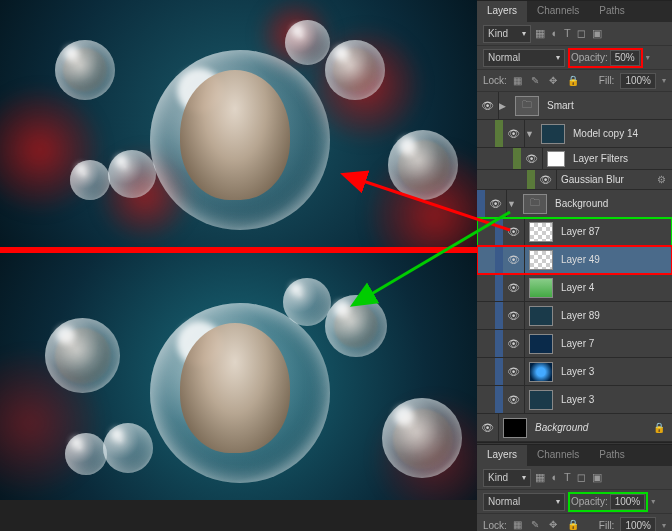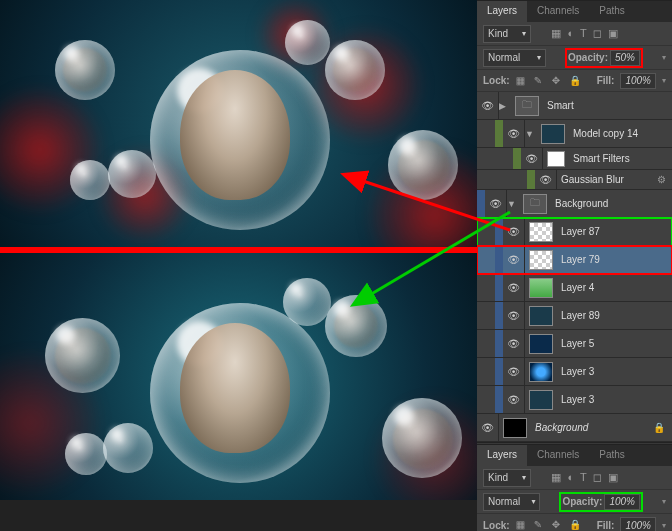--- a/index.html
+++ b/index.html
@@ -19,25 +19,25 @@
   .figure { position: absolute; left: 180px; top: 70px; width: 110px; height: 130px; background: radial-gradient(ellipse at 50% 30%, #e8d8c8 0%, #c0a890 40%, #806850 80%); border-radius: 50% 50% 45% 45%; opacity: 0.9; }
   
   .panel { position: absolute; right: 0; top: 0; width: 195px; background: #404040; color: #ccc; }
   .panel-top { height: 440px; }
   .panel-bottom { top: 444px; height: 87px; }
   
   .tabs { height: 22px; background: #2a2a2a; display: flex; border-top: 1px solid #222; }
   .tab { padding: 4px 10px; background: #2a2a2a; color: #888; cursor: default; }
   .tab.active { background: #404040; color: #ddd; }
   
-  .panel-row { height: 24px; display: flex; align-items: center; padding: 0 6px; gap: 20px; border-bottom: 1px solid #333; }
+  .panel-row { height: 24px; display: flex; align-items: center; padding: 0 6px; gap: 4px; border-bottom: 1px solid #333; }
   .dropdown { background: #333; border: 1px solid #555; color: #ccc; height: 18px; padding: 0 4px; display: inline-flex; align-items: center; justify-content: space-between; }
   .dropdown::after { content: '▾'; margin-left: 4px; font-size: 8px; }
-  .label { color: #aaa; font-weight: bold; }
-  .val-box { background: #333; border: 1px solid #555; padding: 0 4px; height: 16px; display: inline-flex; align-items: center; font-style: italic; }
+  .label { color: #aaa; }
+  .val-box { background: #333; border: 1px solid #555; padding: 0 4px; height: 16px; display: inline-flex; align-items: center; }
   .hl-red { outline: 2px solid #ff0000; outline-offset: -1px; }
   .hl-green { outline: 2px solid #00dd00; outline-offset: -1px; }
   
   .lock-row { height: 22px; display: flex; align-items: center; padding: 0 6px; gap: 6px; border-bottom: 1px solid #333; }
   .lock-ico { width: 12px; height: 12px; display: inline-block; color: #999; }
   
   .layers-list { overflow: hidden; }
   .layer { display: flex; align-items: center; height: 28px; border-bottom: 1px solid #2a2a2a; background: #404040; }
   .layer.selected { background: #4a6a8a; }
   .layer .vis { width: 22px; text-align: center; color: #ccc; border-right: 1px solid #2a2a2a; height: 100%; display: flex; align-items: center; justify-content: center; }
@@ -156,21 +156,21 @@
       <div class="colorbar cb-green"></div>
       <div class="vis">👁</div>
       <span class="arrow">▼</span>
       <div class="thumb dark"></div>
       <div class="name">Model copy 14</div>
     </div>
     <div class="layer nested2" style="height:22px">
       <div class="colorbar cb-green"></div>
       <div class="vis">👁</div>
       <div class="thumb" style="background:#fff;width:18px;height:16px"></div>
-      <div class="name">Smart Filters</div>
+      <div class="name">Layer Filters</div>
     </div>
     <div class="layer nested3" style="height:20px">
       <div class="colorbar cb-green"></div>
       <div class="vis">👁</div>
       <div class="name">Gaussian Blur</div>
       <span style="color:#999;padding-right:6px">⚙</span>
     </div>
     <div class="layer">
       <div class="colorbar cb-blue"></div>
       <div class="vis">👁</div>
@@ -181,39 +181,39 @@
     <div class="layer nested hl-green">
       <div class="colorbar cb-blue"></div>
       <div class="vis">👁</div>
       <div class="thumb checker"></div>
       <div class="name">Layer 87</div>
     </div>
     <div class="layer nested selected hl-red">
       <div class="colorbar cb-blue"></div>
       <div class="vis">👁</div>
       <div class="thumb checker"></div>
-      <div class="name">Layer 79</div>
+      <div class="name">Layer 49</div>
     </div>
     <div class="layer nested">
       <div class="colorbar cb-blue"></div>
       <div class="vis">👁</div>
       <div class="thumb green"></div>
       <div class="name">Layer 4</div>
     </div>
     <div class="layer nested">
       <div class="colorbar cb-blue"></div>
       <div class="vis">👁</div>
       <div class="thumb dark"></div>
       <div class="name">Layer 89</div>
     </div>
     <div class="layer nested">
       <div class="colorbar cb-blue"></div>
       <div class="vis">👁</div>
       <div class="thumb blue"></div>
-      <div class="name">Layer 5</div>
+      <div class="name">Layer 7</div>
     </div>
     <div class="layer nested">
       <div class="colorbar cb-blue"></div>
       <div class="vis">👁</div>
       <div class="thumb bluedot"></div>
       <div class="name">Layer 3</div>
     </div>
     <div class="layer nested">
       <div class="colorbar cb-blue"></div>
       <div class="vis">👁</div>

